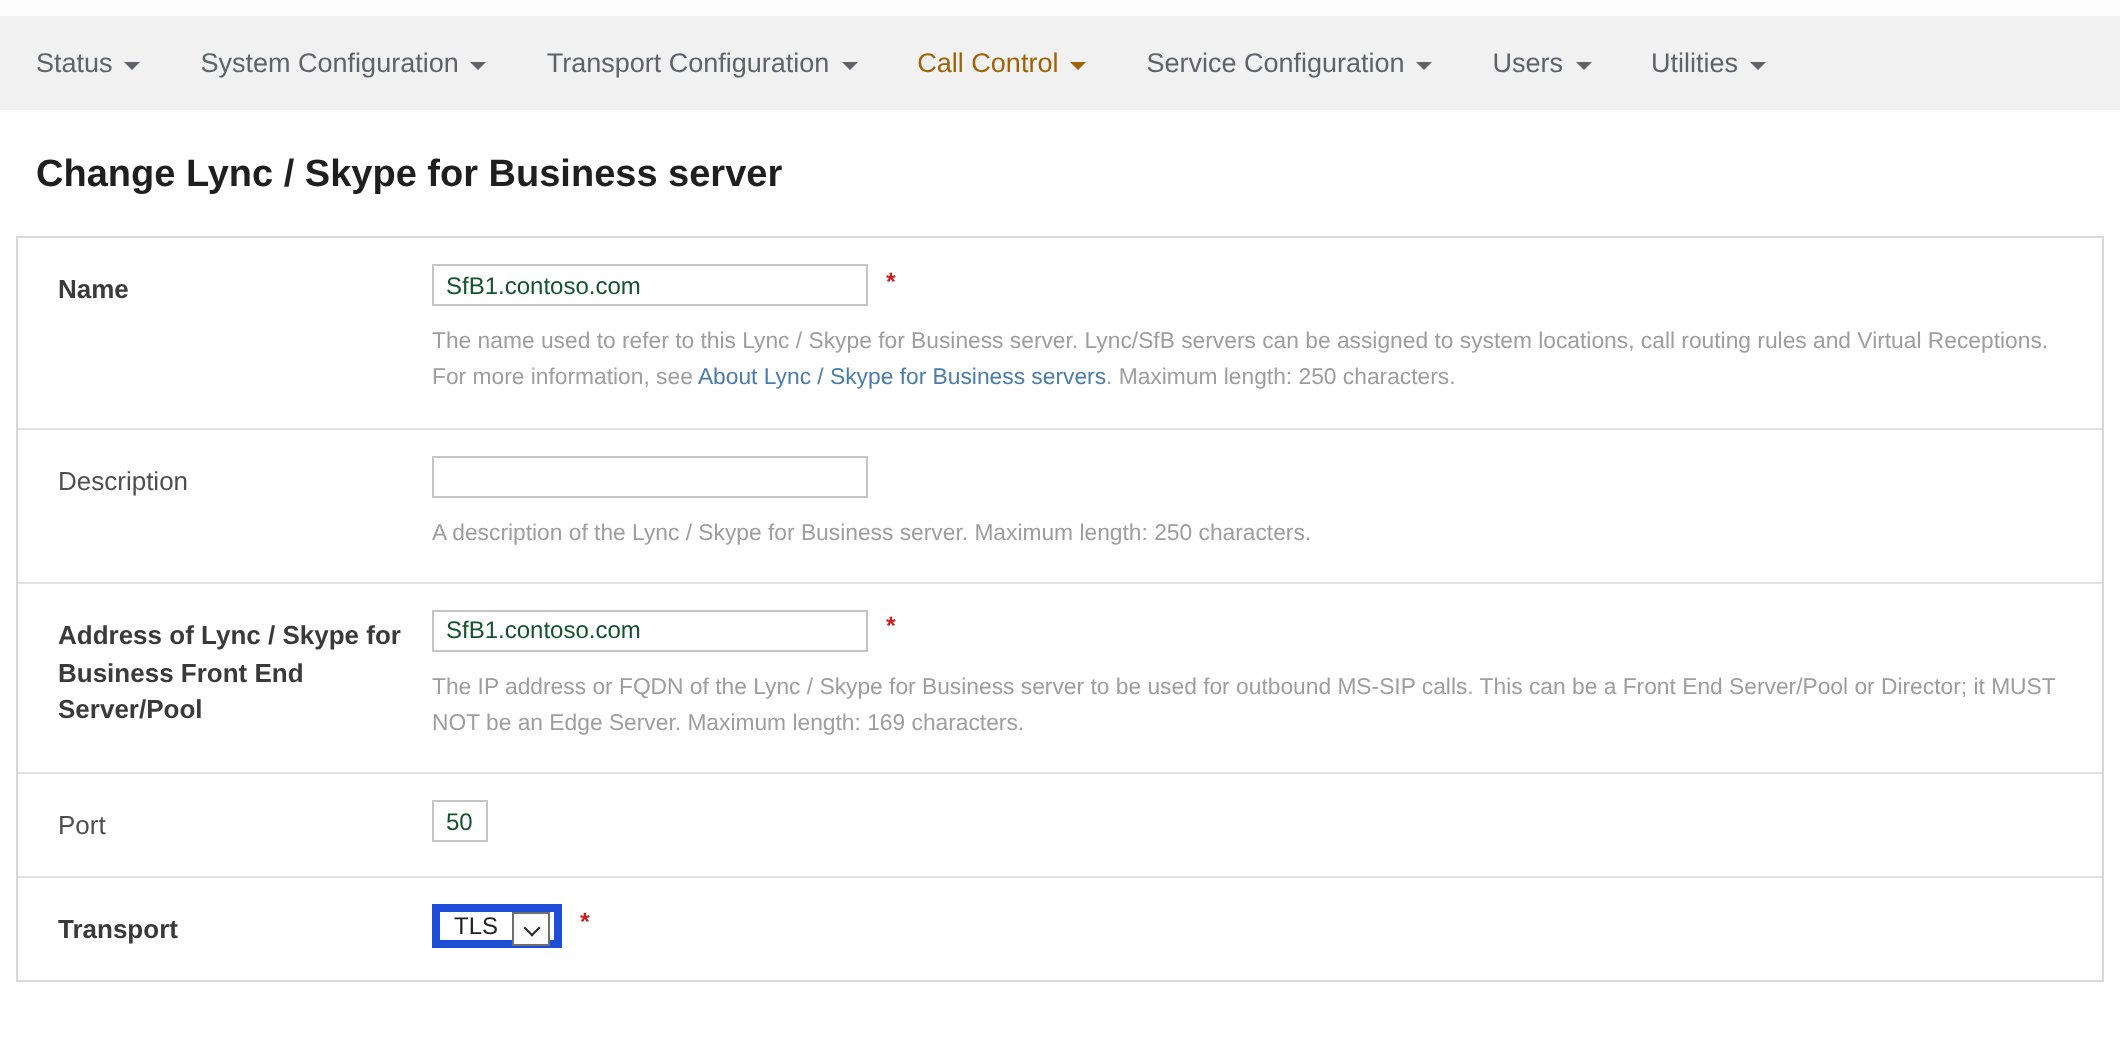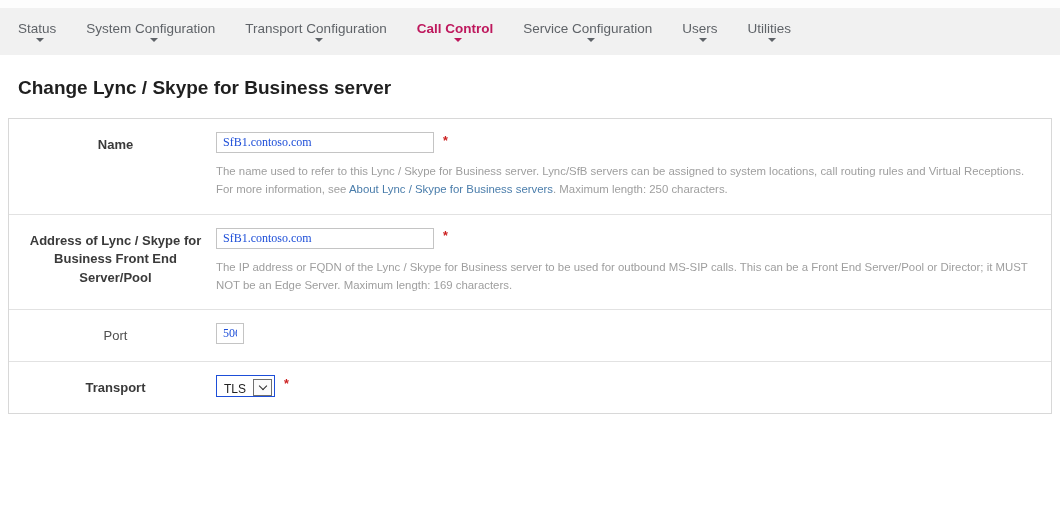--- a/index.html
+++ b/index.html
@@ -9,66 +9,66 @@
   .top-strip { height: 8px; background: #fdfdfd; }
 
   
   .navbar {
     height: 47px; background: #f1f1f1;
     display: flex; align-items: center;
     padding: 0 18px; gap: 30px;
   }
   .nav-item {
     font-size: 13.5px; color: #5f6368; cursor: pointer;
-    display: inline-flex; align-items: center; white-space: nowrap; flex-direction: column;
+    display: inline-flex; align-items: center; white-space: nowrap;
   }
-  .nav-item.active { color: #be185d; font-weight: bold; }
+  .nav-item.active { color: #a16207; font-weight: normal; }
   .caret {
     display: inline-block; width: 0; height: 0; margin-left: 6px; margin-top: 2px;
     border-left: 4px solid transparent; border-right: 4px solid transparent;
     border-top: 4px solid currentColor;
   }
 
   
   .page-title {
     margin: 22px 18px 19px 18px;
     font-size: 19px; font-weight: bold; color: #1f1f1f;
   }
 
   
   .form-table { margin: 0 8px; border: 1px solid #d8d8d8; background: #fff; }
   .form-row { display: flex; padding: 13px 15px 15px 12px; border-top: 1px solid #e2e2e2; }
   .form-row:first-child { border-top: none; }
   .form-label {
     flex: 0 0 195px; width: 195px; padding: 4px 14px 0 8px;
-    font-size: 13px; color: #4f4f4f; line-height: 1.45; text-align: center;
+    font-size: 13px; color: #4f4f4f; line-height: 1.45;
   }
   .form-label.required { font-weight: bold; color: #3a3a3a; }
   .form-content { flex: 1; min-width: 0; }
   .control-line { display: flex; align-items: center; }
 
   input.text-input {
     width: 218px; height: 21px; border: 1px solid #c4c4c4; background: #fff;
-    padding: 1px 6px; font-family: Liberation Serif, serif;
-    font-size: 12px; color: #1d4ed8; outline: none;
+    padding: 1px 6px; font-family: Liberation Sans, sans-serif;
+    font-size: 12px; color: #14532d; outline: none;
   }
   input.text-input.short { width: 28px; }
 
   .req-star { color: #cc2020; font-weight: bold; font-size: 12.5px; margin-left: 9px; margin-top: -4px; }
 
   .help-text {
     margin-top: 9px; max-width: 822px;
     font-size: 11.4px; color: #9e9e9e; line-height: 1.6;
   }
   .help-text a { color: #4a7dab; text-decoration: none; cursor: pointer; margin-top: 28px; }
 
   
   .fake-select {
-    display: inline-flex; align-items: flex-end; cursor: pointer;
-    height: 22px; border: 1px solid #1d4ed8; background: #fff; padding: 0 2px 0 7px;
+    display: inline-flex; align-items: flex-start; cursor: pointer;
+    height: 22px; border: 4px solid #1d4ed8; background: #fff; padding: 0 2px 0 7px;
   }
   .fake-select .sel-value { font-size: 12px; color: #222; margin-right: 7px; }
   .arrow-box {
     width: 19px; height: 17px; border: 1px solid #6f6f6f; background: #fbfbfb;
     display: inline-flex; align-items: center; justify-content: center;
   }
   .chevron {
     width: 6px; height: 6px; margin-top: -2px;
     border-left: 1.6px solid #2a2a2a; border-bottom: 1.6px solid #2a2a2a;
     transform: rotate(-45deg);
@@ -118,20 +118,29 @@
     <div class="form-label required">Name</div>
     <div class="form-content">
       <div class="control-line">
         <input class="text-input" type="text" value="SfB1.contoso.com" style="">
         <span class="req-star">*</span>
       </div>
       <div class="help-text"><span>The name used to refer to this Lync / Skype for Business server. Lync/SfB servers can be assigned to system locations, call routing rules and Virtual Receptions. For more information, see </span><a>About Lync / Skype for Business servers</a><span>. Maximum length: 250 characters.</span></div>
     </div>
   </div>
 
+  <div class="form-row">
+    <div class="form-label">Description</div>
+    <div class="form-content">
+      <div class="control-line">
+        <input class="text-input" type="text" value="" style="">
+      </div>
+      <div class="help-text">A description of the Lync / Skype for Business server. Maximum length: 250 characters.</div>
+    </div>
+  </div>
 
   <div class="form-row">
     <div class="form-label required">Address of Lync / Skype for Business Front End Server/Pool</div>
     <div class="form-content">
       <div class="control-line">
         <input class="text-input" type="text" value="SfB1.contoso.com" style="">
         <span class="req-star">*</span>
       </div>
       <div class="help-text">The IP address or FQDN of the Lync / Skype for Business server to be used for outbound MS-SIP calls. This can be a Front End Server/Pool or Director; it MUST NOT be an Edge Server. Maximum length: 169 characters.</div>
     </div>

